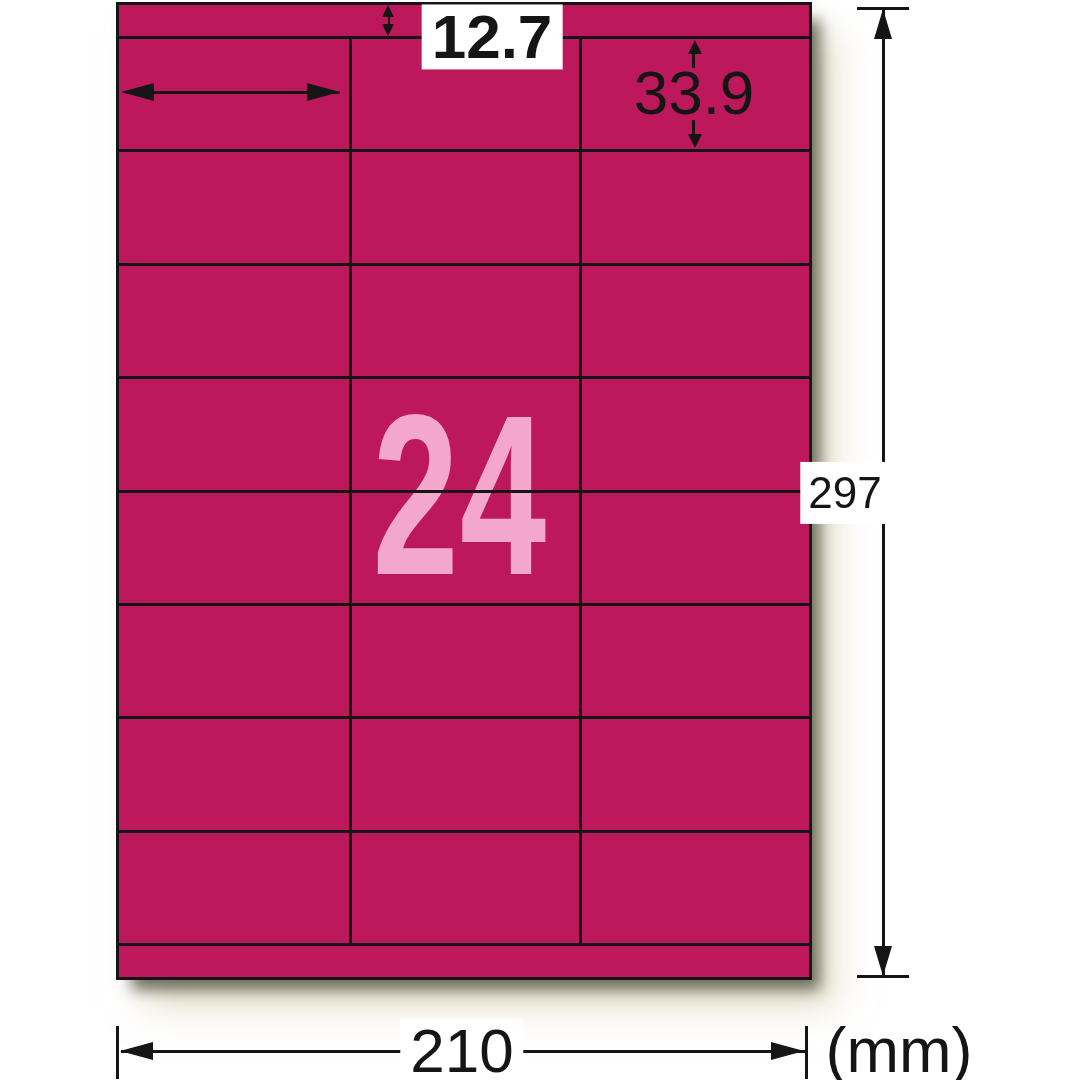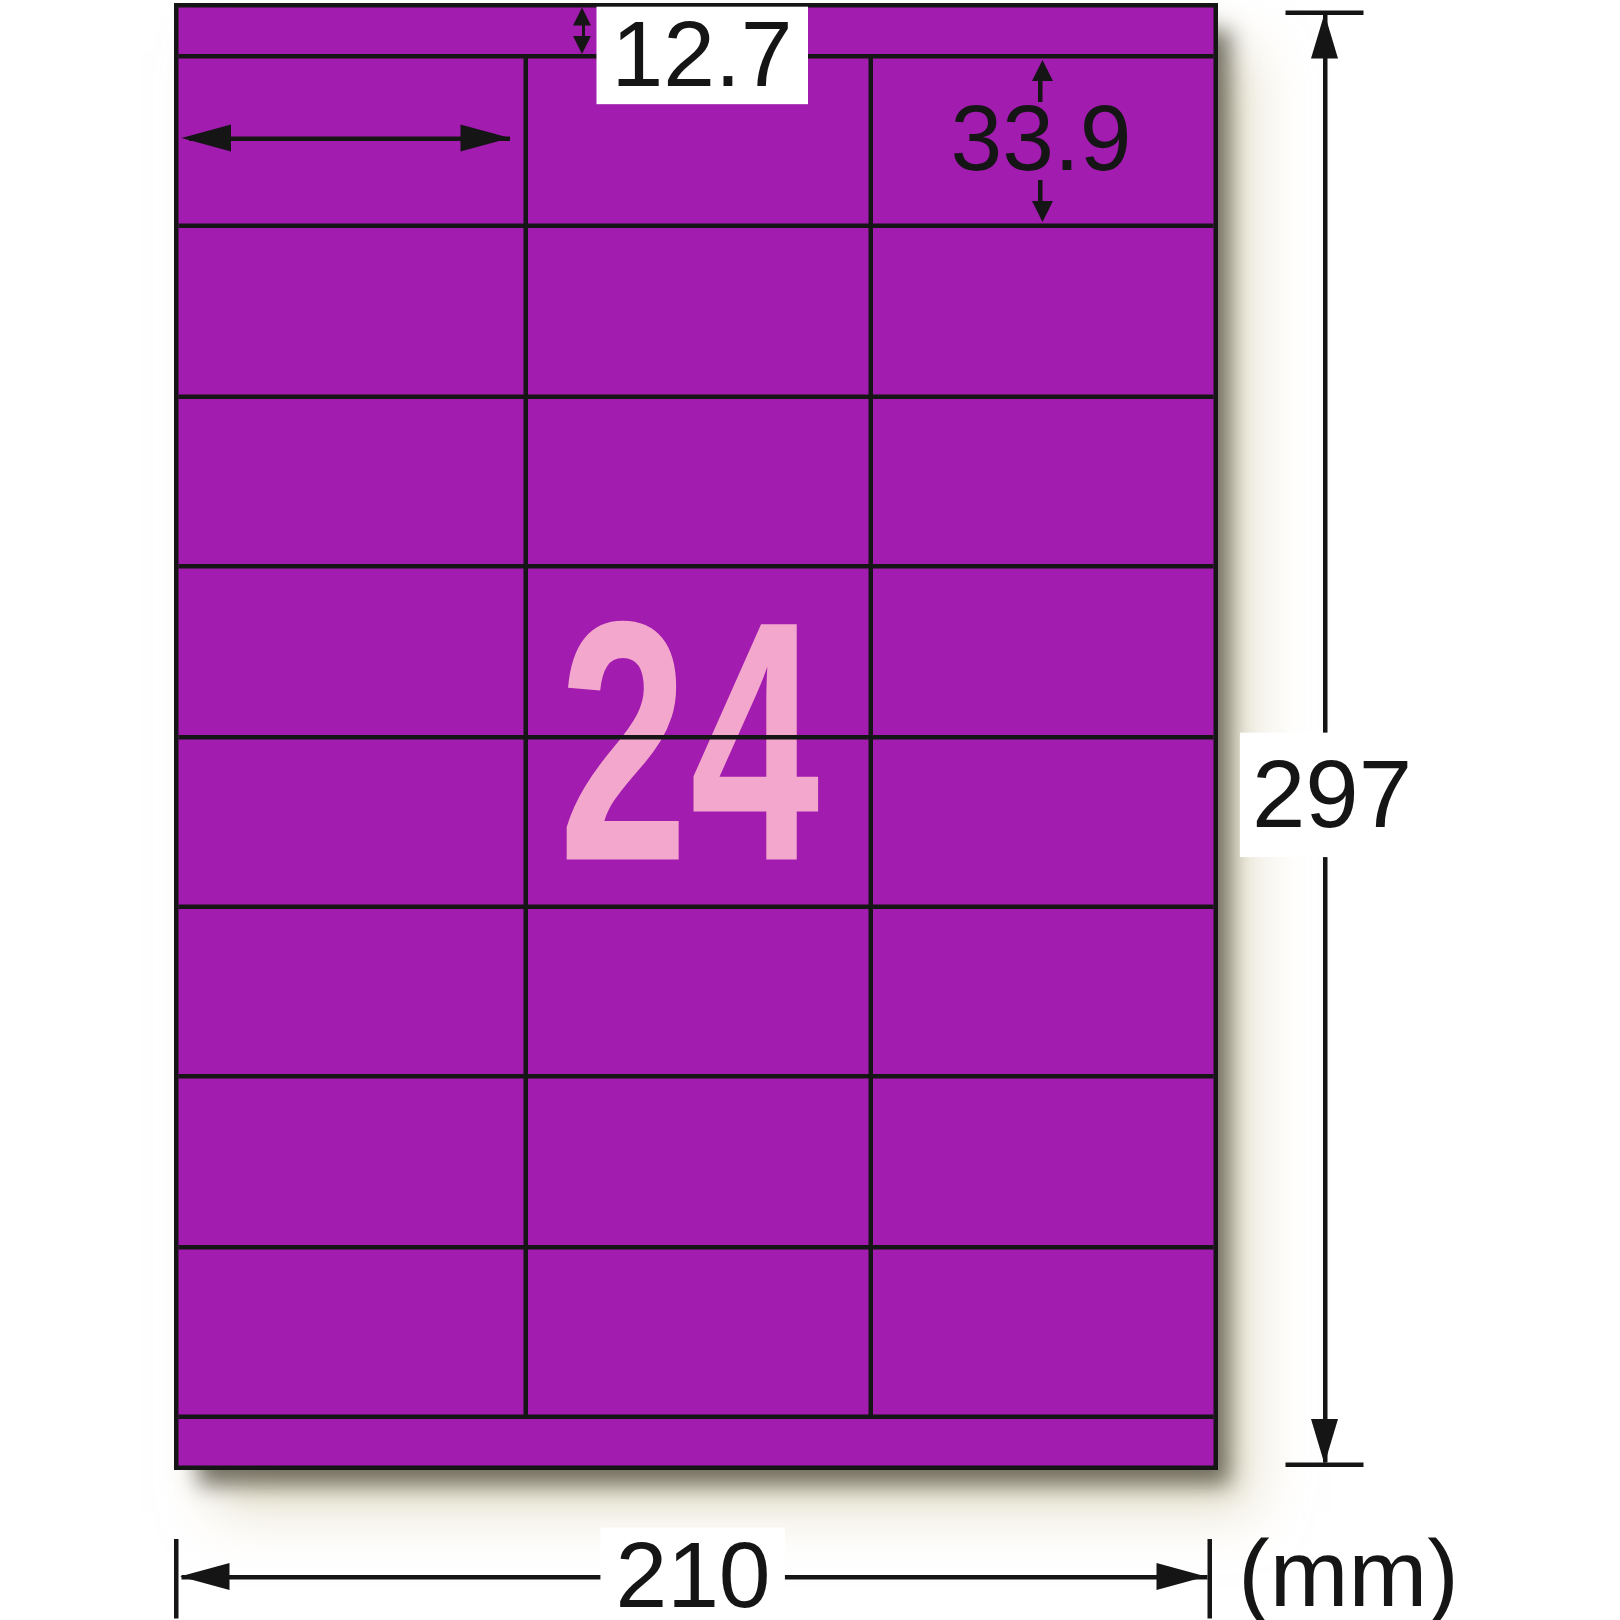--- a/index.html
+++ b/index.html
@@ -3,21 +3,21 @@
 <meta charset="utf-8">
 <style>
   html,body{margin:0;padding:0;background:#ffffff;}
   #canvas{
     position:relative;width:1080px;height:1080px;overflow:hidden;background:#ffffff;
     font-family:"Liberation Sans","DejaVu Sans",sans-serif;color:#151515;
   }
   
   #sheet{
     position:absolute;left:116px;top:2px;width:696px;height:978px;
-    box-sizing:border-box;border:3px solid #151515;background:#a21caf;
+    box-sizing:border-box;border:3px solid #151515;background:#be185d;
     box-shadow:12px 14px 14px -4px rgba(92,88,74,0.85),
                26px 30px 34px -2px rgba(213,207,172,0.60);
   }
   #sheet-inner{position:absolute;left:0;top:0;right:0;bottom:0;}
   
   .h-line{position:absolute;height:3px;background:#151515;z-index:2;}
   .v-line{position:absolute;width:3px;background:#151515;z-index:2;}
   
   #count-overlay{
     position:absolute;left:341px;top:490px;z-index:1;
@@ -64,38 +64,38 @@
         <div class="h-line" style="left: 0px; width: 690px; top: 825px;"></div>
         <div class="h-line" style="left: 0px; width: 690px; top: 938px;"></div>
         <div class="v-line" style="top: 31px; height: 910px; left: 230px;"></div>
         <div class="v-line" style="top: 31px; height: 910px; left: 460px;"></div>
       </div>
   </div>
 
   <div class="dim-bar-thin" style="left:388px;top:9px;height:22px;"></div>
   <div class="ah ah-up-sm" style="left:382px;top:5px;"></div>
   <div class="ah ah-down-sm" style="left:382px;top:24px;"></div>
-  <div class="dim-text" style="left:468px;top:37px;">12.7</div>
+  <div class="dim-text" style="left:492px;top:37px;font-weight:bold;">12.7</div>
 
   <div class="dim-bar-h" style="left:126px;top:91px;width:214px;"></div>
   <div class="ah ah-left" style="left:121px;top:83px;"></div>
   <div class="ah ah-right" style="left:307px;top:83px;"></div>
 
   <div class="dim-text nobg" style="left:694px;top:93px;">33.9</div>
   <div class="dim-bar-v" style="left:692px;top:50px;height:18px;"></div>
   <div class="ah ah-up-md" style="left:688px;top:40px;"></div>
   <div class="dim-bar-v" style="left:692px;top:120px;height:16px;"></div>
   <div class="ah ah-down-md" style="left:688px;top:134px;"></div>
 
   <div class="dim-bar-h" style="left:857px;top:7px;width:52px;"></div>
   <div class="dim-bar-h" style="left:857px;top:975px;width:52px;"></div>
   <div class="dim-bar-v" style="left:882px;top:10px;height:965px;"></div>
   <div class="ah ah-up" style="left:874px;top:9px;"></div>
   <div class="ah ah-down" style="left:874px;top:946px;"></div>
-  <div class="dim-text vpad" style="left:888px;top:493px;font-size:64px;margin-top:37px;">297</div>
+  <div class="dim-text vpad" style="left:845px;top:493px;font-size:44px;">297</div>
 
   <div class="dim-bar-v" style="left:116px;top:1026px;height:53px;"></div>
   <div class="dim-bar-v" style="left:805px;top:1026px;height:53px;"></div>
   <div class="dim-bar-h" style="left:121px;top:1050px;width:684px;"></div>
   <div class="ah ah-left" style="left:120px;top:1042px;"></div>
   <div class="ah ah-right" style="left:771px;top:1042px;"></div>
   <div class="dim-text" style="left:462px;top:1051px;">210</div>
 
   <div class="dim-text nobg" style="left:899px;top:1050px;font-size:63px;">(mm)</div>
 

